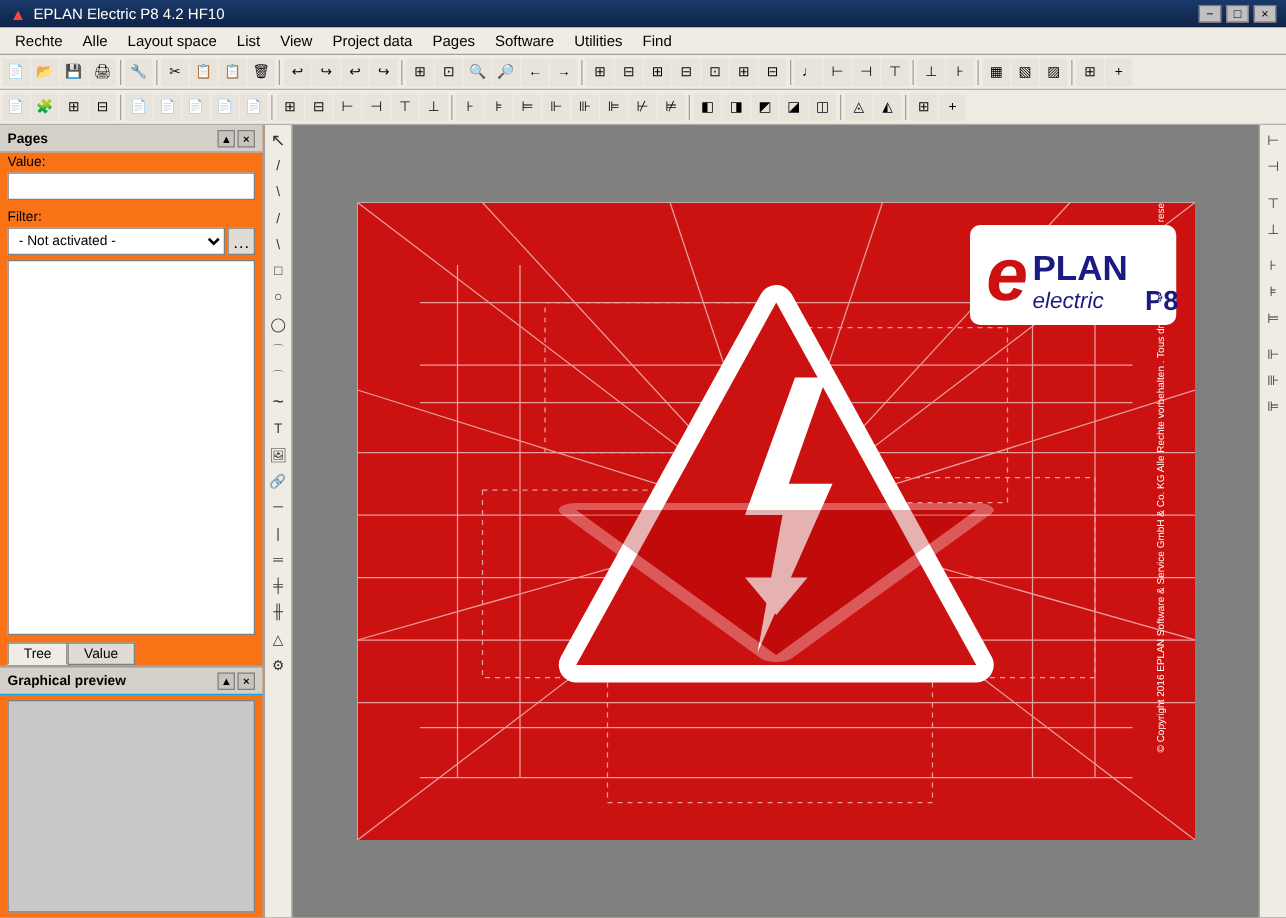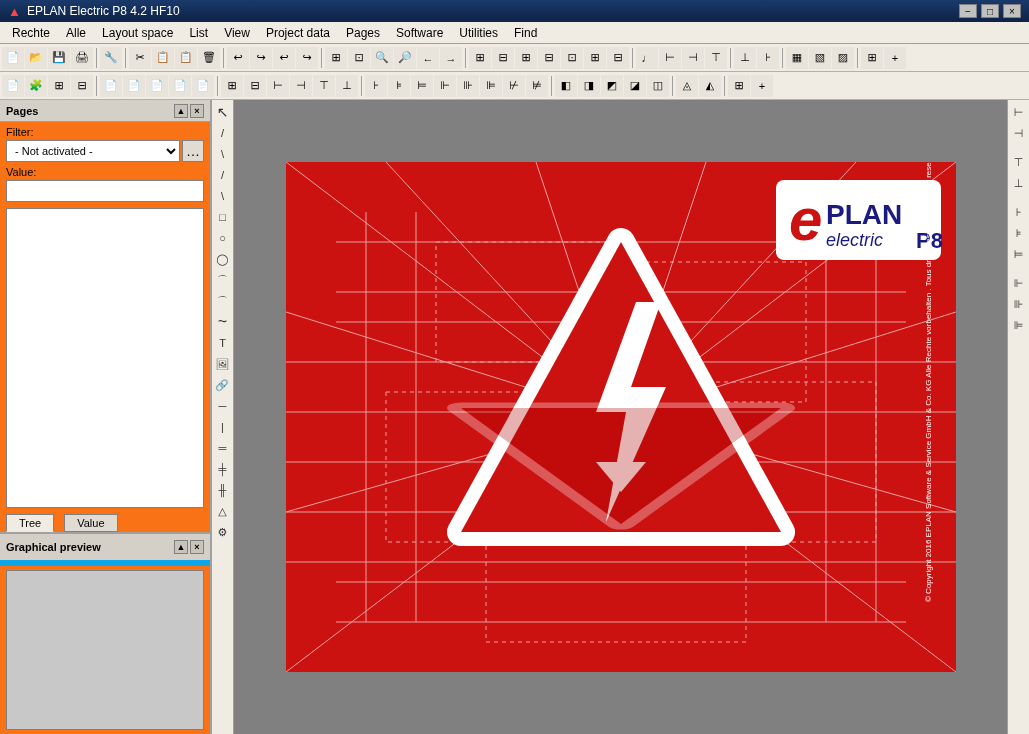--- a/index.html
+++ b/index.html
@@ -35,27 +35,27 @@
     #filter-label { font-size: 11px; margin-bottom: 2px; }
     #filter-control { display: flex; gap: 2px; }
     #filter-select { flex: 1; height: 22px; font-size: 11px; background: white; border: 1px solid #808080; padding: 0 4px; }
     #filter-dots { width: 22px; height: 22px; background: #e0dcd4; border: 1px solid #808080; display: flex; align-items: center; justify-content: center; cursor: pointer; font-size: 14px; }
     #value-row { padding: 2px 6px 4px 6px; }
     #value-label { font-size: 11px; margin-bottom: 2px; }
     #value-input { width: 100%; height: 22px; background: white; border: 1px solid #808080; }
     #tree-area { flex: 1; background: white; border: 1px solid #808080; margin: 2px 6px; overflow: auto; }
 
     
-    #tab-row { display: flex; padding: 4px 6px 0 6px; gap: 10px; }
+    #tab-row { display: flex; padding: 4px 6px 0 6px; gap: 0; }
     .tab-btn { padding: 2px 12px; border: 1px solid #808080; background: #e0dcd4; font-size: 11px; cursor: pointer; }
     .tab-btn.active { background: #f0ece4; border-bottom: 1px solid #f0ece4; z-index: 1; }
 
     
     #preview-panel { height: 200px; display: flex; flex-direction: column; }
-    #preview-header { height: 32px; background: #d4d0c8; display: flex; align-items: center; justify-content: space-between; padding: 0 6px; border-bottom: 6px solid #0ea5e9; font-weight: bold; font-size: 11px; }
+    #preview-header { height: 22px; background: #d4d0c8; display: flex; align-items: center; justify-content: space-between; padding: 0 6px; border-bottom: 1px solid #0ea5e9; font-weight: bold; font-size: 11px; }
     #preview-area { flex: 1; background: #c8c8c8; margin: 4px 6px; border: 1px solid #808080; }
 
     
     #draw-toolbar { width: 22px; background: #f0ece4; border-right: 1px solid #a0a0a0; display: flex; flex-direction: column; align-items: center; padding: 2px 0; gap: 1px; overflow: hidden; }
     .draw-icon { width: 20px; height: 20px; display: flex; align-items: center; justify-content: center; font-size: 11px; cursor: pointer; color: #333; border: 1px solid transparent; }
 
     
     #canvas-area { flex: 1; background: #808080; overflow: hidden; position: relative; display: flex; align-items: center; justify-content: center; }
     #canvas-bg { width: 670px; height: 510px; background: white; position: relative; overflow: hidden; }
 
@@ -191,32 +191,32 @@
   <div id="left-panel">
 
     <div id="pages-panel">
       <div id="pages-header">
         <span>Pages</span>
         <div id="pages-header-controls">
           <div class="panel-btn">▲</div>
           <div class="panel-btn">×</div>
         </div>
       </div>
+      <div id="value-row">
+        <div id="value-label">Value:</div>
+        <input id="value-input" type="text" style="">
+      </div>
       <div id="filter-row">
         <div id="filter-label">Filter:</div>
         <div id="filter-control">
           <select id="filter-select">
             <option>- Not activated -</option>
           </select>
           <div id="filter-dots">…</div>
         </div>
-      </div>
-      <div id="value-row">
-        <div id="value-label">Value:</div>
-        <input id="value-input" type="text" style="">
       </div>
       <div id="tree-area"></div>
 
       <div id="tab-row">
         <div class="tab-btn active">Tree</div>
         <div class="tab-btn">Value</div>
       </div>
     </div>
 
     <div id="preview-panel">

